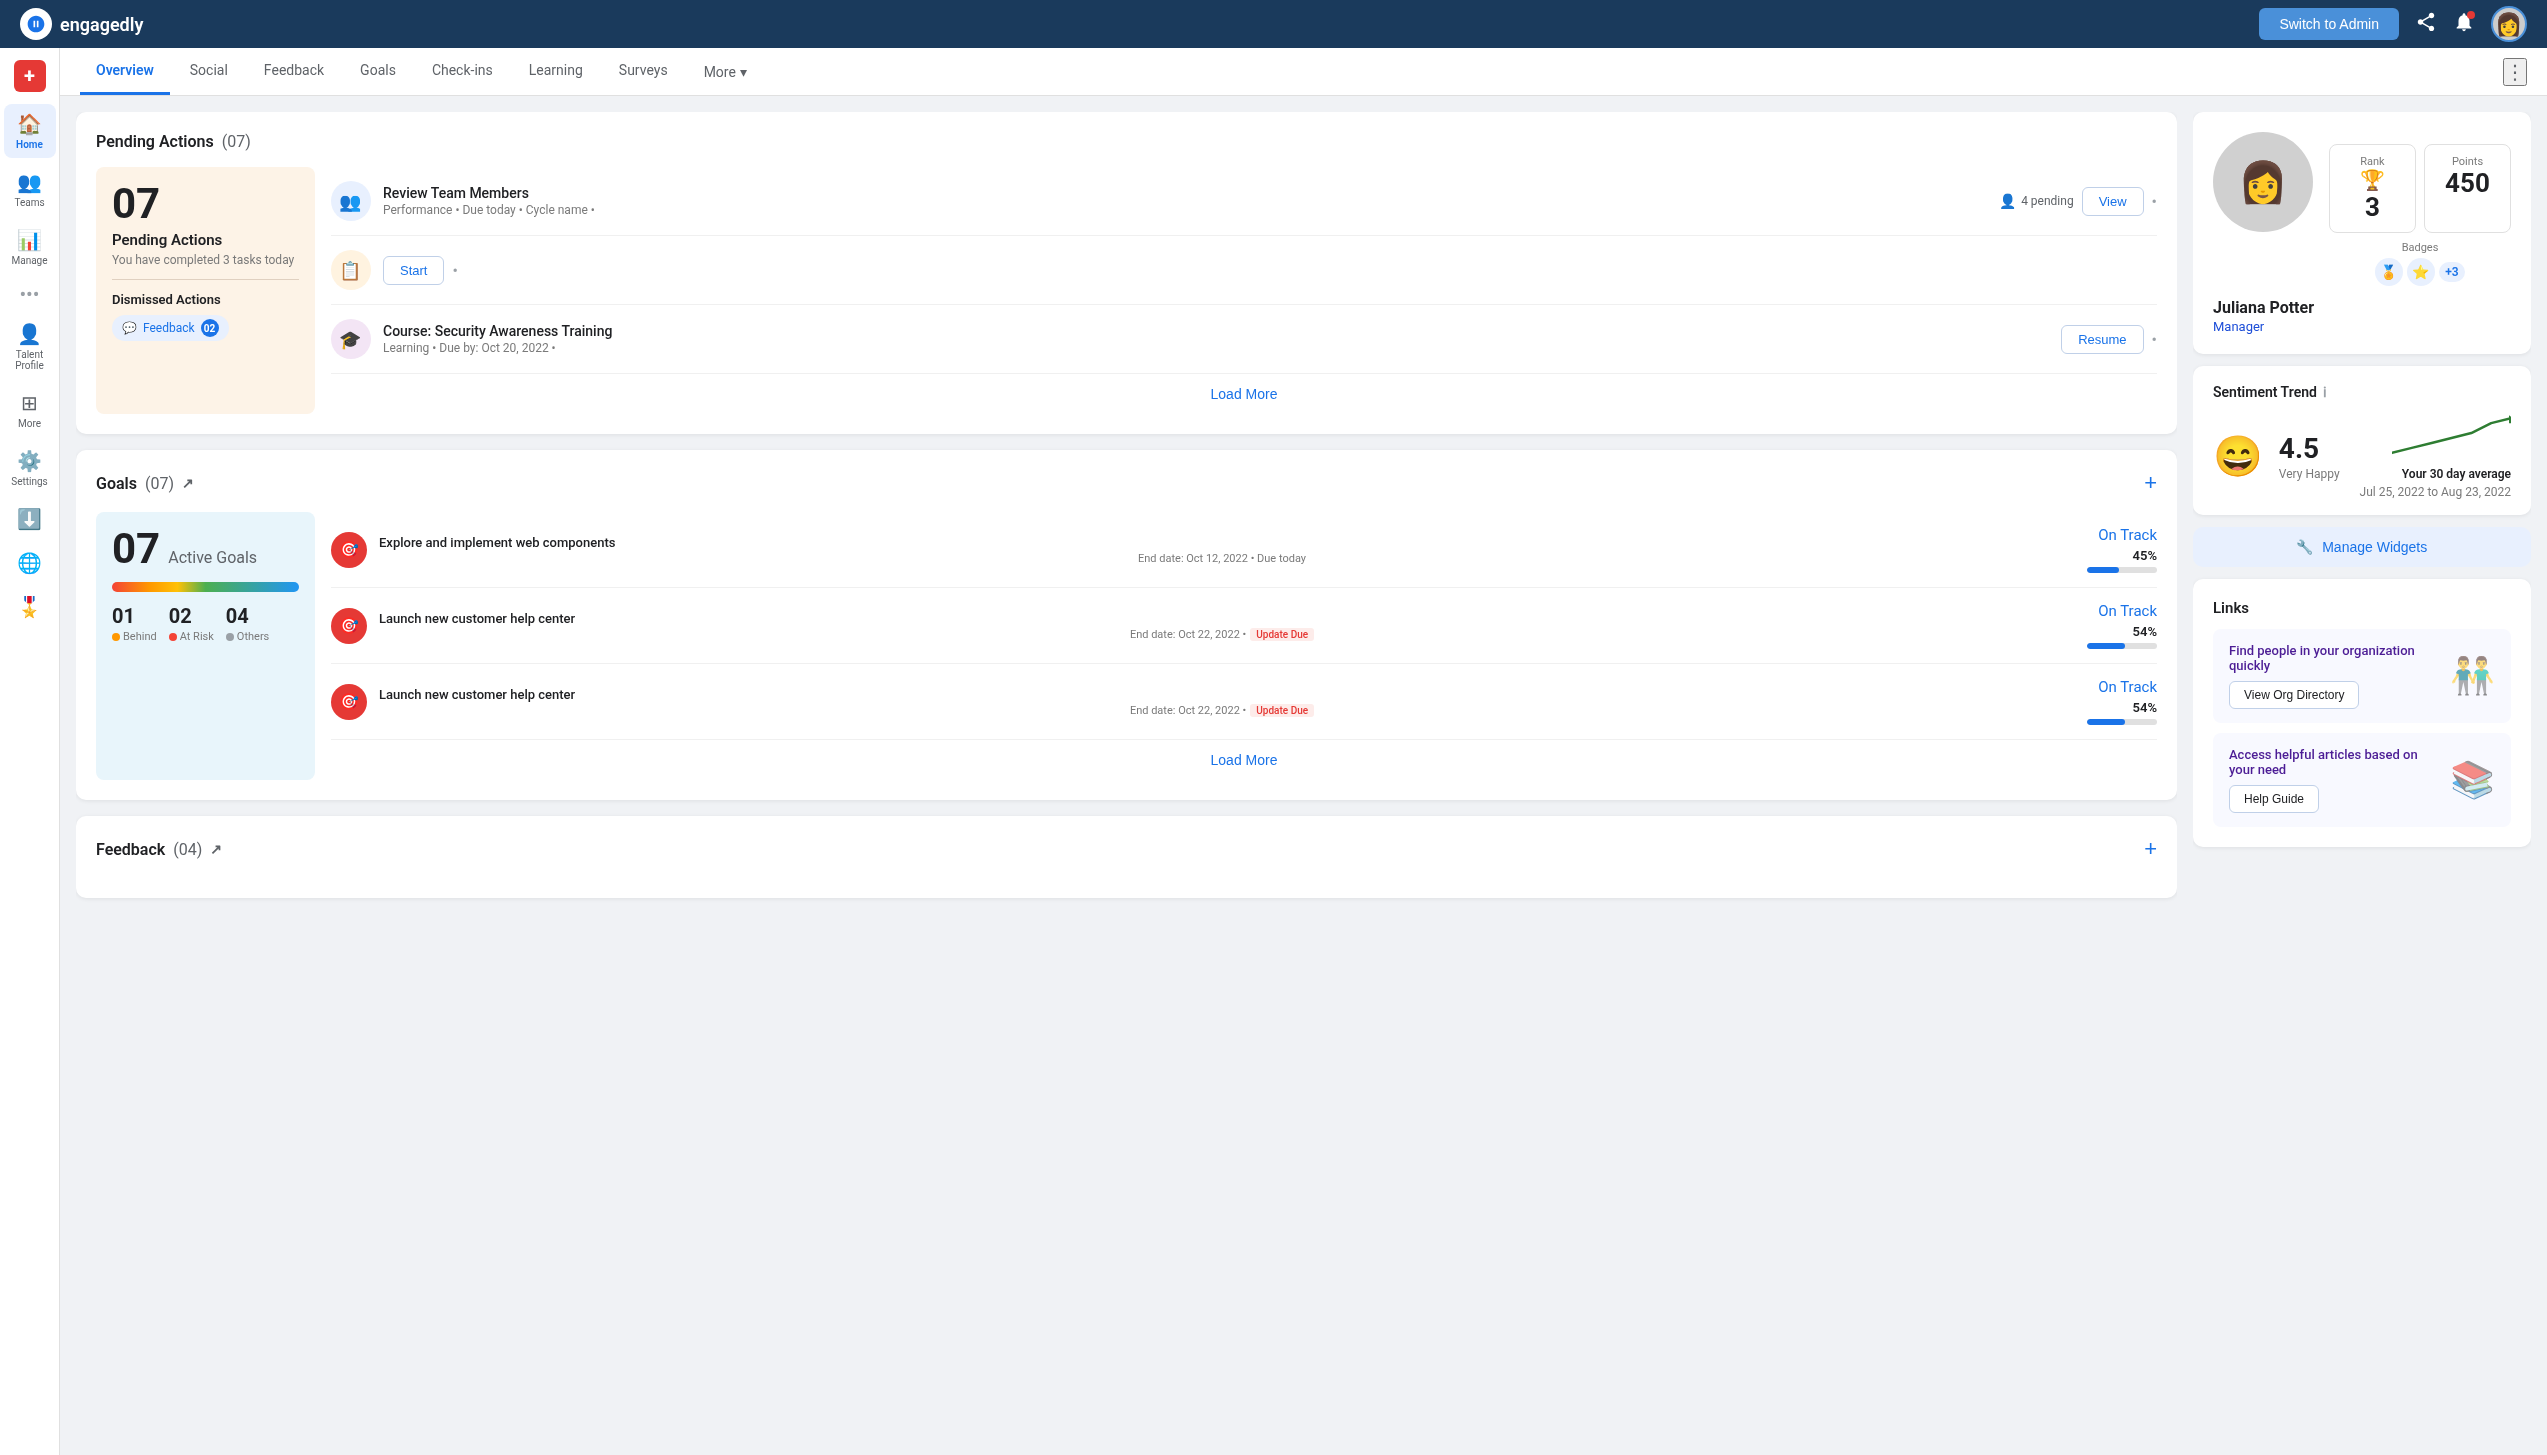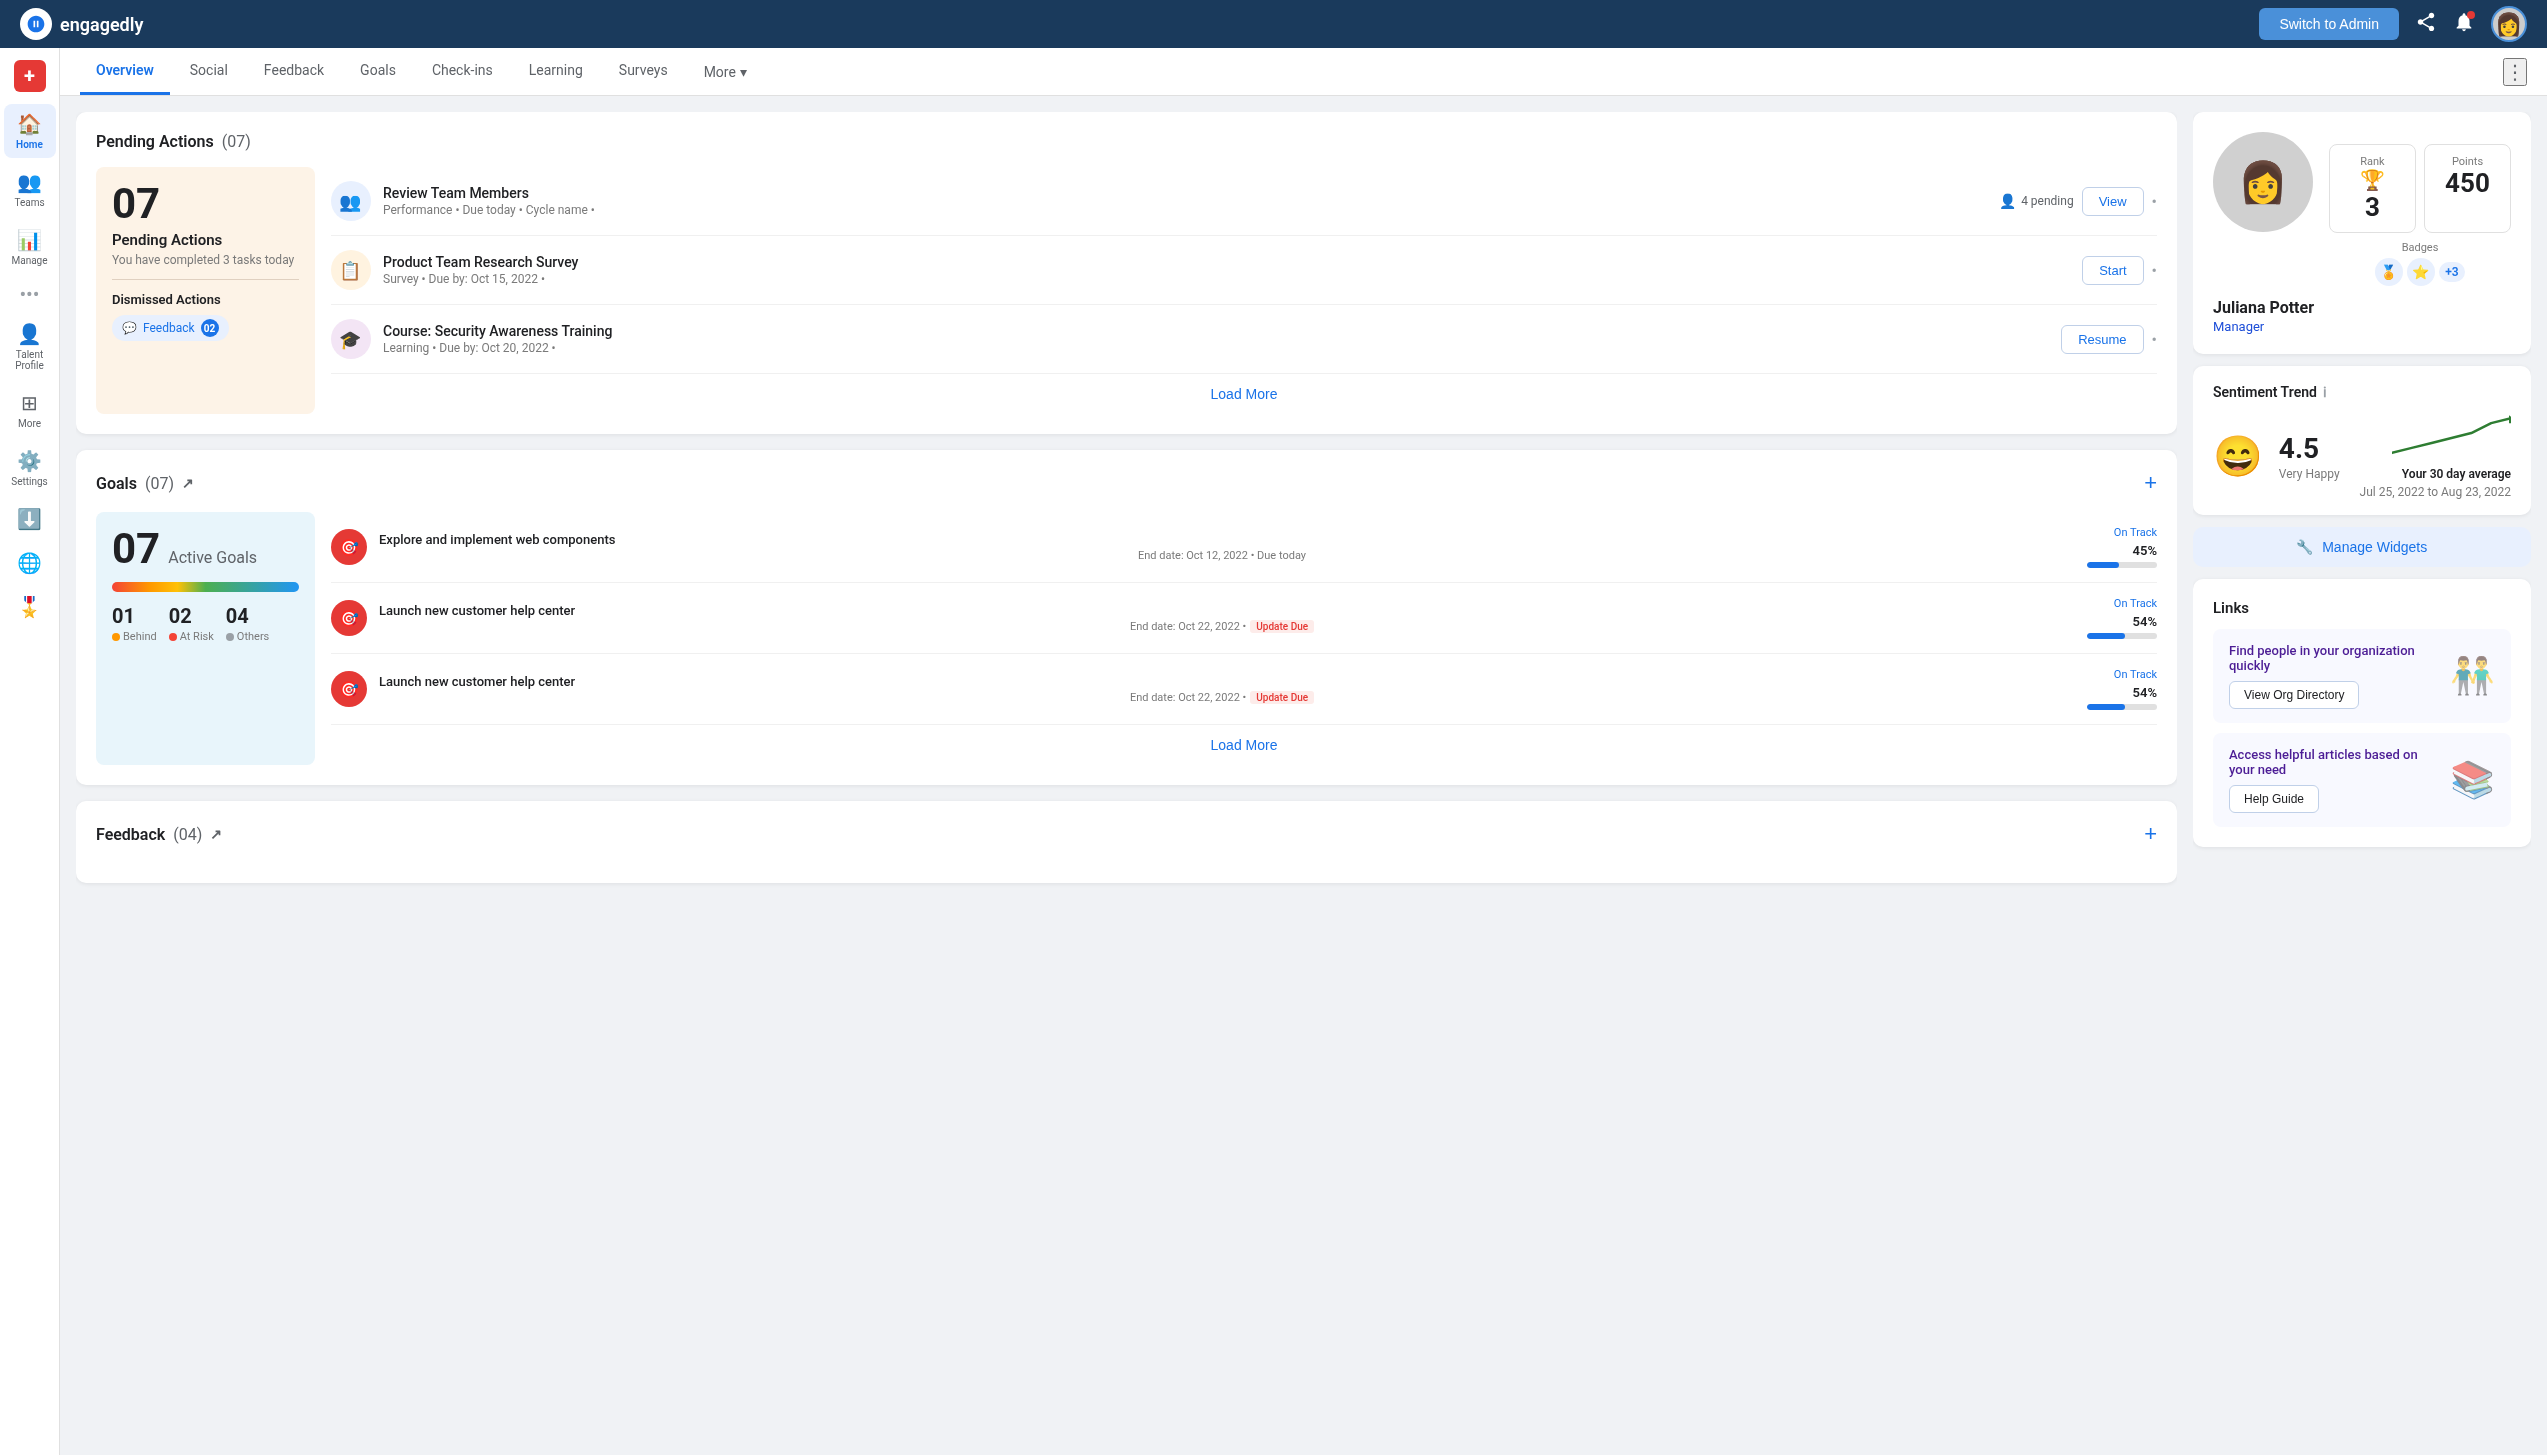--- a/index.html
+++ b/index.html
@@ -217,21 +217,21 @@
       border-bottom: 1px solid #f0f0f0;
     }
     .goal-item:last-child { border-bottom: none; }
     .goal-icon-wrap { width: 36px; height: 36px; border-radius: 50%; background: #e53935; display: flex; align-items: center; justify-content: center; flex-shrink: 0; }
     .goal-icon { font-size: 16px; color: white; }
     .goal-info { flex: 1; }
     .goal-title { font-size: 13px; font-weight: 500; color: #202124; }
     .goal-meta { font-size: 11px; color: #7a7a7a; margin-top: 2px; display: flex; align-items: center; gap: 4px; justify-content: center; }
     .update-due { color: #e53935; background: #fdecea; padding: 1px 6px; border-radius: 3px; font-size: 10px; font-weight: 500; }
     .goal-right { display: flex; flex-direction: column; align-items: flex-end; gap: 4px; min-width: 80px; }
-    .goal-status { font-size: 11px; color: #1a73e8; }
+    .goal-status { font-size: 15px; color: #1a73e8; }
     .goal-percent { font-size: 13px; font-weight: 600; color: #202124; }
     .goal-prog-bar { width: 70px; height: 6px; background: #e0e0e0; border-radius: 3px; overflow: hidden; }
     .goal-prog-fill { height: 100%; background: #1a73e8; border-radius: 3px; }
 
     
     .right-sidebar {
       width: 338px;
       flex-shrink: 0;
       display: flex;
       flex-direction: column;
@@ -452,24 +452,20 @@
                   </div>
                   <button class="action-btn">View</button>
                   <span class="action-more">•</span>
                 </div>
               </div>
 
               <div class="action-item">
                 <div class="action-icon-wrap orange">
                   <span class="action-icon">📋</span>
                 </div>
-                <div class="action-info">
-                  <div class="action-title">Product Team Research Survey</div>
-                  <div class="action-meta">Survey  •  Due by: Oct 15, 2022  •</div>
-                </div>
                 <div class="action-right">
                   <button class="action-btn">Start</button>
                   <span class="action-more">•</span>
                 </div>
               </div>
 
               <div class="action-item">
                 <div class="action-icon-wrap purple">
                   <span class="action-icon">🎓</span>
                 </div>

